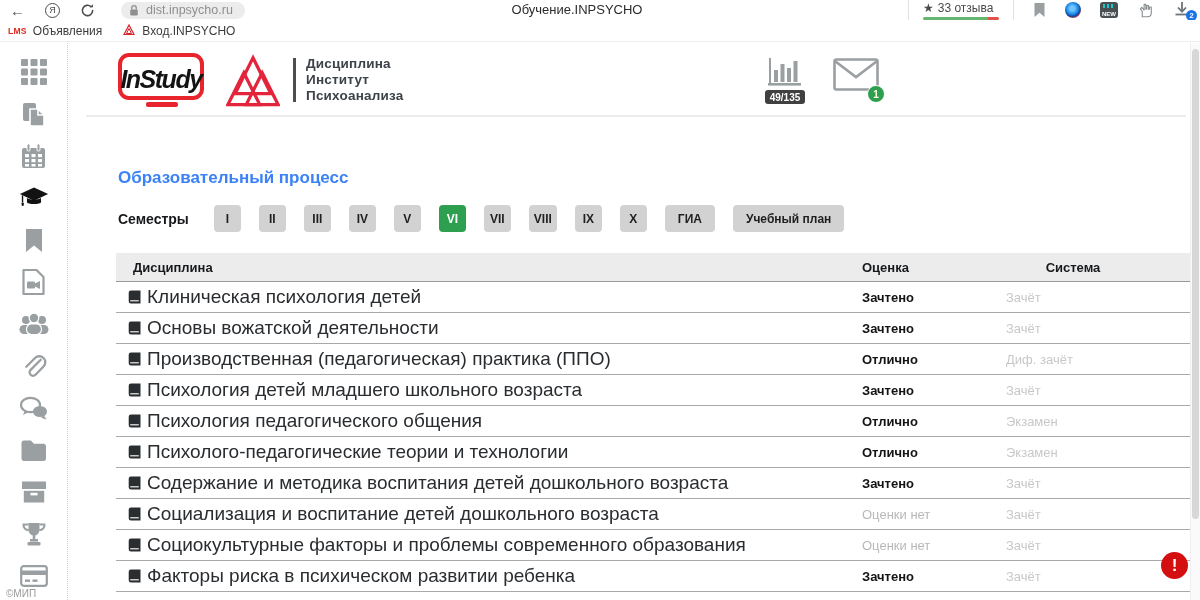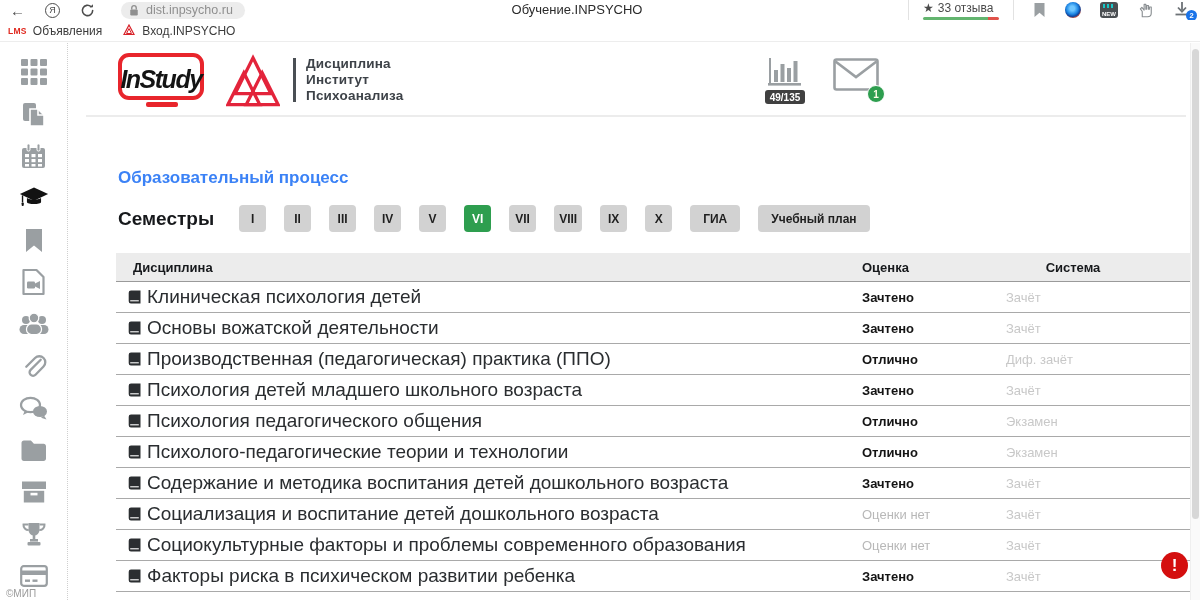--- a/index.html
+++ b/index.html
@@ -53,21 +53,21 @@
   .institute{position:absolute;left:306px;top:56px;font-size:13.5px;font-weight:bold;color:#3d4248;line-height:16px;letter-spacing:0.2px;}
   .progress-widget{position:absolute;left:763px;top:57px;width:44px;display:flex;flex-direction:column;align-items:center;gap:3px;cursor:pointer;}
   .progress-badge{background:#404040;border-radius:3px;color:#fff;font-size:10px;font-weight:bold;padding:1.5px 5px;white-space:nowrap;}
   .mail-widget{position:absolute;left:833px;top:58px;width:46px;height:40px;cursor:pointer;}
   .mail-badge{position:absolute;right:-6px;bottom:-5px;width:18px;height:18px;border-radius:50%;background:var(--accent-green);border:1.5px solid #fff;color:#fffde7;font-size:10px;font-weight:bold;display:flex;align-items:center;justify-content:center;}
   .header-divider{position:absolute;left:86px;right:14px;top:115px;height:2px;background:#ececec;}
 
   
   .page-title{position:absolute;left:118px;top:168px;font-size:17px;font-weight:bold;color:#3b82f6;}
   .sem-row{position:absolute;left:118px;top:205px;display:flex;align-items:center;}
-  .sem-label{font-size:19px;font-weight:bold;color:#16181b;margin-right:25px;}
+  .sem-label{font-size:14px;font-weight:bold;color:#16181b;margin-right:25px;}
   .sem-buttons{display:flex;align-items:center;gap:18px;}
   .sem-btn{height:27px;min-width:27px;padding:0 5px;border:none;border-radius:4px;background:#d2d2d2;color:#1f1f1f;font-family:"Liberation Sans",sans-serif;font-size:12px;font-weight:bold;display:flex;align-items:center;justify-content:center;cursor:pointer;white-space:nowrap;}
   .sem-btn.wide{padding:0 13px;}
   .sem-btn.active{background:var(--accent-green);color:#fff;}
 
   
   .table{position:absolute;left:116px;top:253px;width:1074px;}
   .t-row,.t-head{display:grid;grid-template-columns:1fr 160px 134px 50px;align-items:center;}
   .t-head{height:29px;background:#ececec;border-bottom:1px solid #9a9a9a;font-size:13px;font-weight:bold;color:#17191c;}
   .t-head .h-disc{padding-left:17px;}

